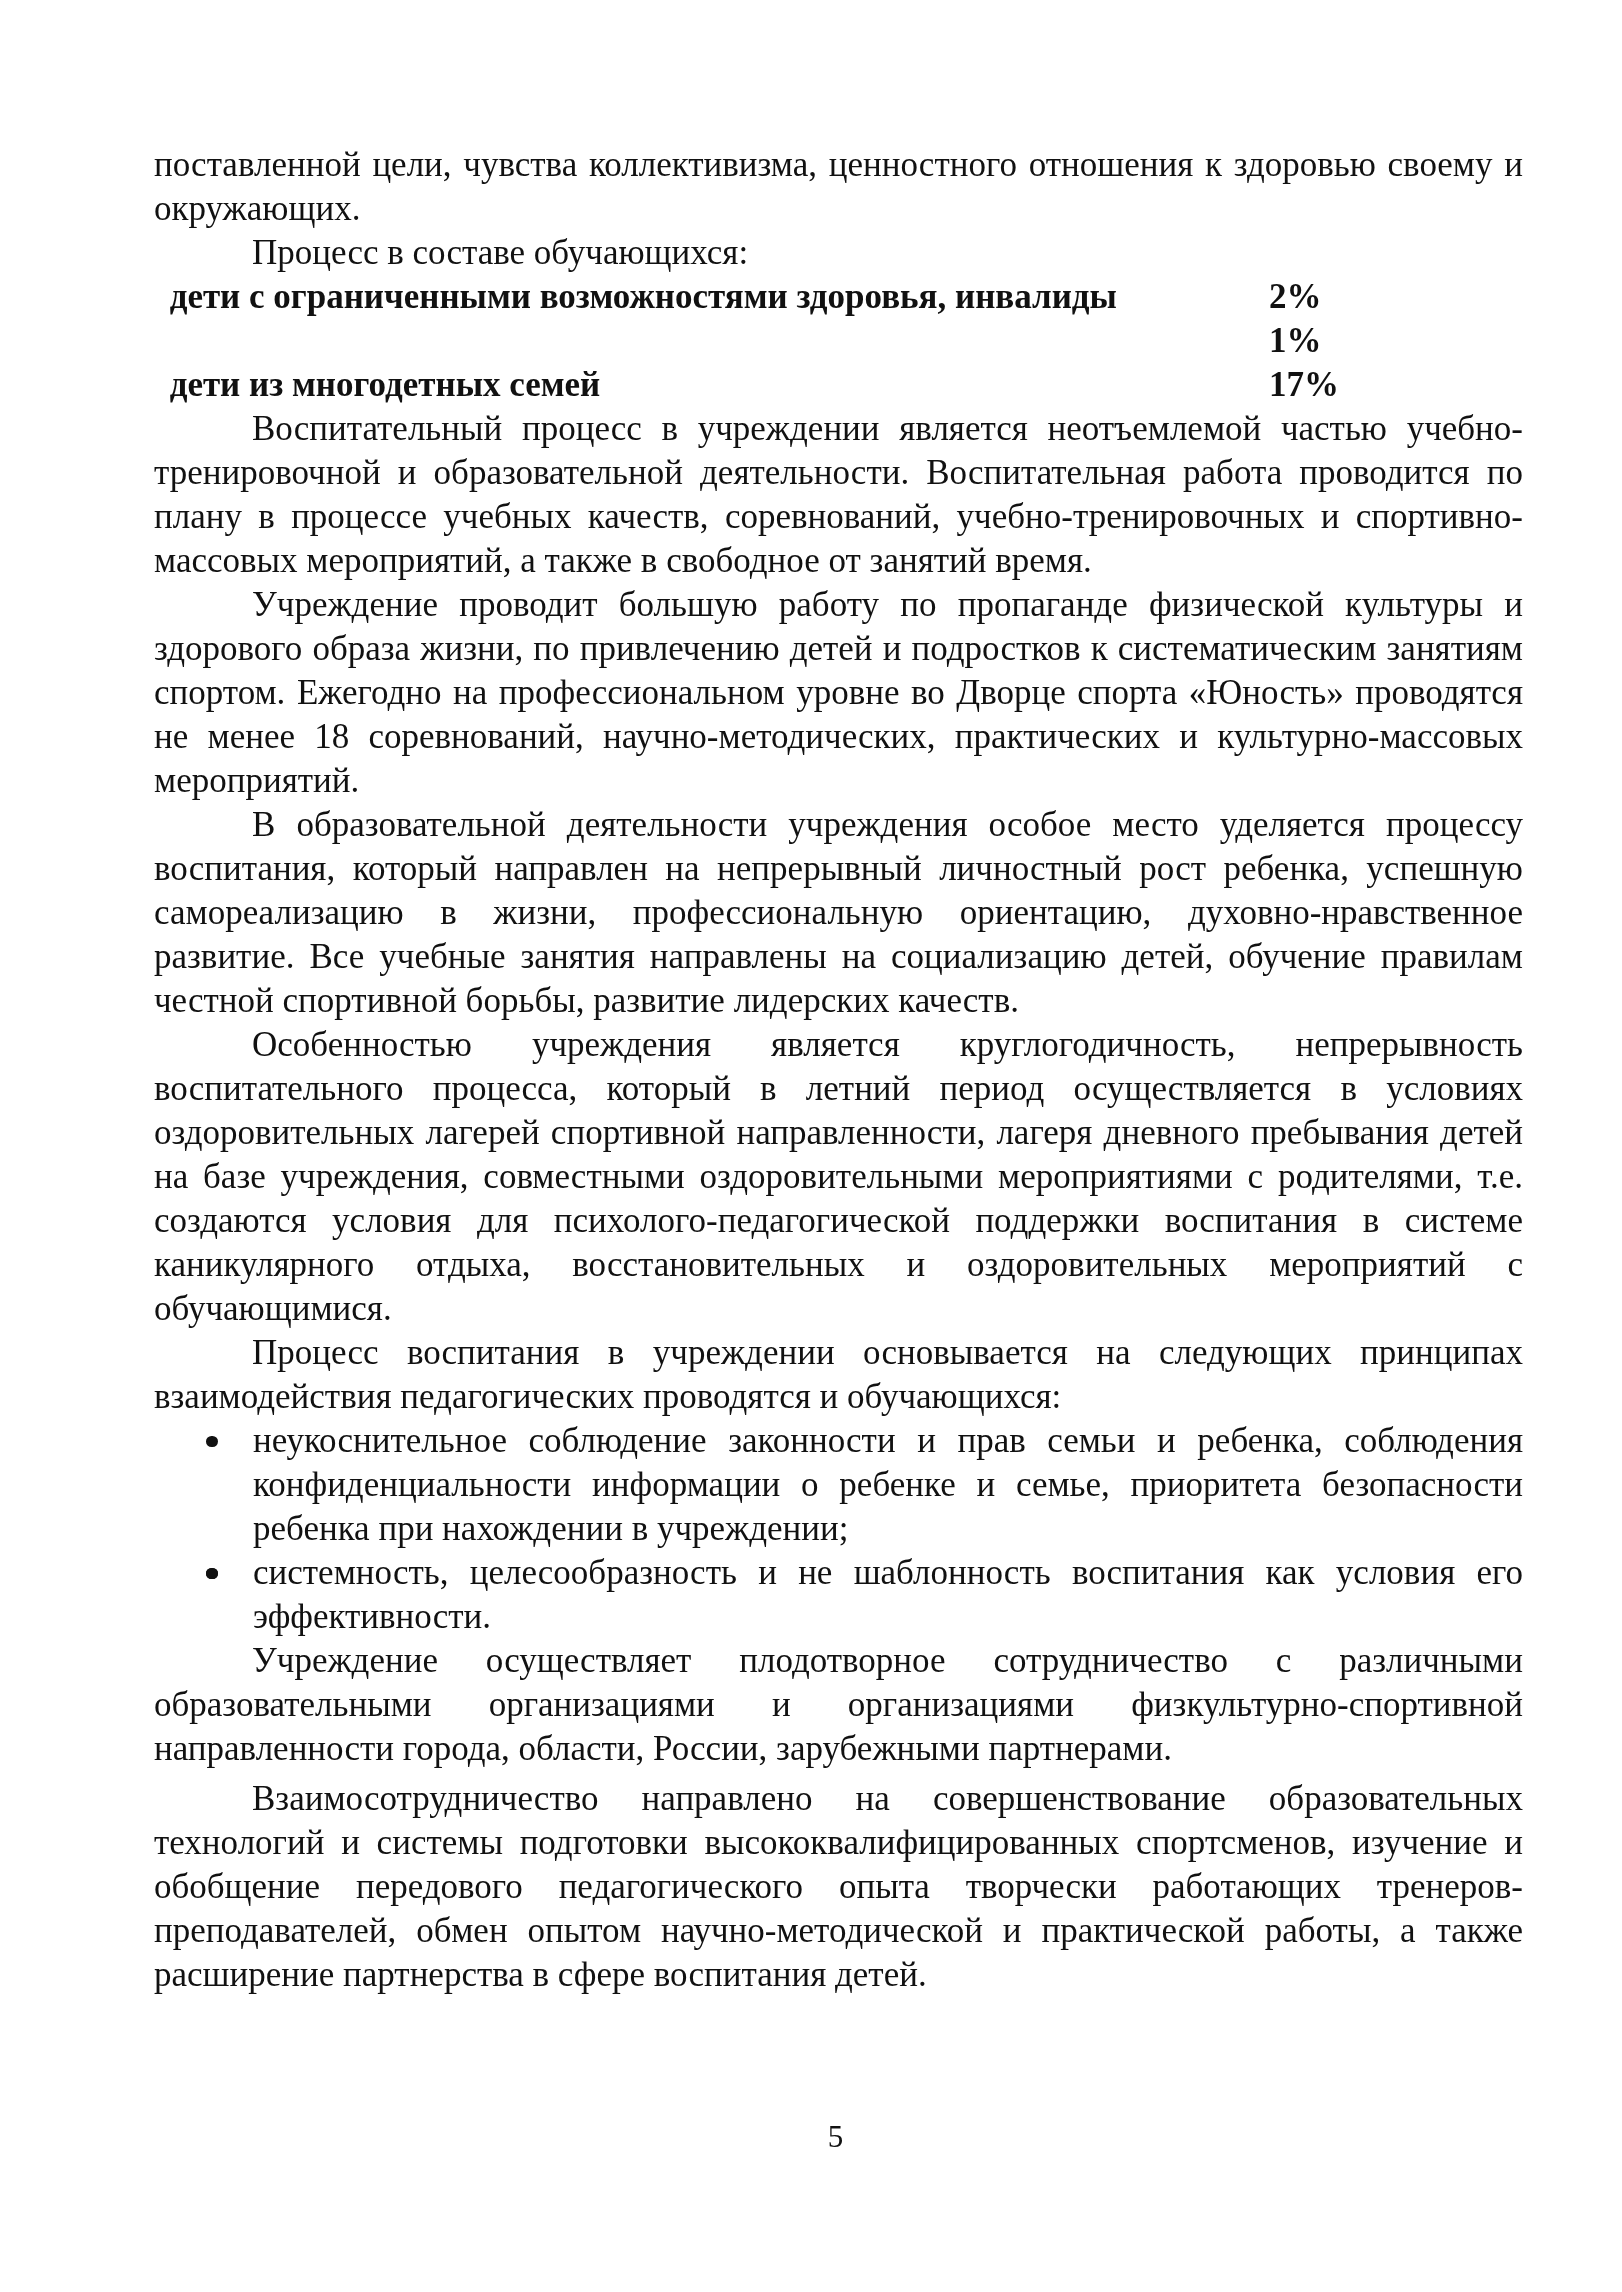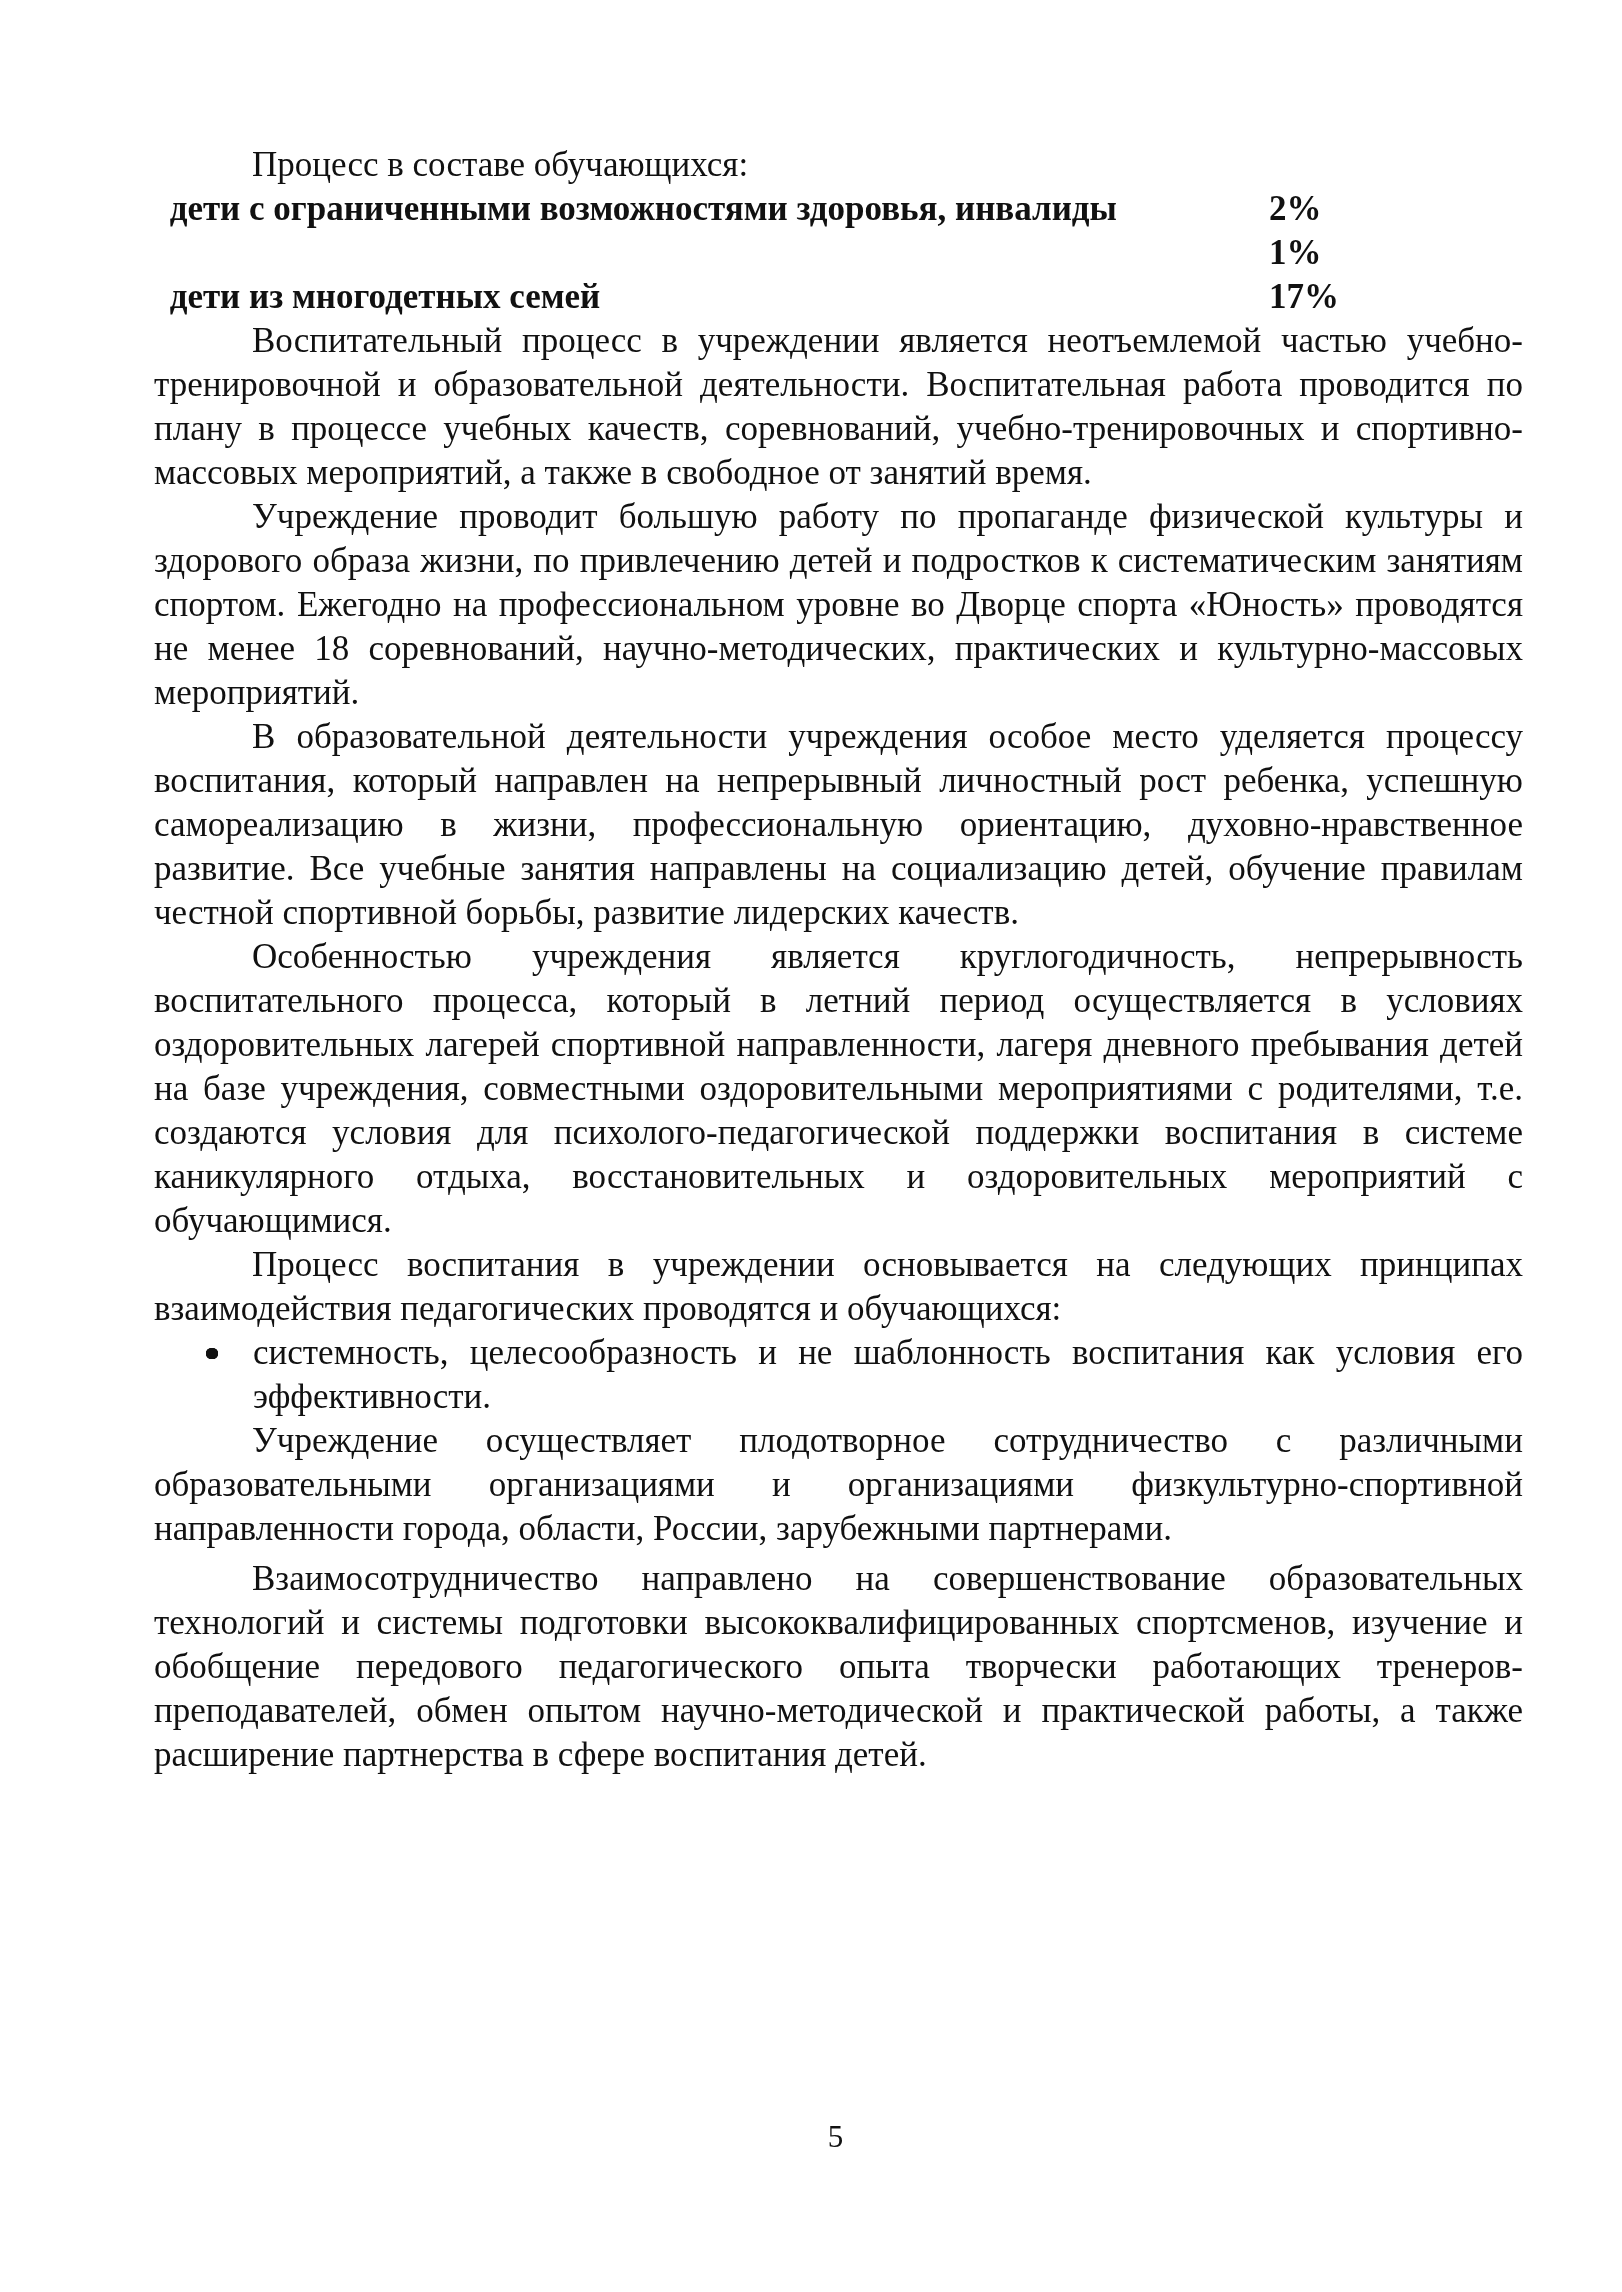--- a/index.html
+++ b/index.html
@@ -85,20 +85,21 @@
       line-height: 39px;
       padding-left: 49px;
       box-sizing: border-box;
     }
   </style>
 </head>
 <body>
 
 <div class="page">
 
+  <p class="p">поставленной цели, чувства коллективизма, ценностного отношения к здоровью своему и окружающих.</p>
 
   <p class="p indent">Процесс в составе обучающихся:</p>
 
   <ul class="stats">
     <li class="stat-row">
       <span class="stat-label">дети с ограниченными возможностями здоровья, инвалиды</span>
       <span class="stat-value">2%</span>
     </li>
     <li class="stat-row">
       <span class="stat-value">1%</span>
@@ -111,20 +112,21 @@
 
   <p class="p indent">Воспитательный процесс в учреждении является неотъемлемой частью учебно-тренировочной и образовательной деятельности. Воспитательная работа проводится по плану в процессе учебных качеств, соревнований, учебно-тренировочных и спортивно-массовых мероприятий, а также в свободное от занятий время.</p>
   <p class="p indent">Учреждение проводит большую работу по пропаганде физической культуры и здорового образа жизни, по привлечению детей и подростков к систематическим занятиям спортом. Ежегодно на профессиональном уровне во Дворце спорта «Юность» проводятся не менее 18 соревнований, научно-методических, практических и культурно-массовых мероприятий.</p>
   <p class="p indent">В образовательной деятельности учреждения особое место уделяется процессу воспитания, который направлен на непрерывный личностный рост ребенка, успешную самореализацию в жизни, профессиональную ориентацию, духовно-нравственное развитие. Все учебные занятия направлены на социализацию детей, обучение правилам честной спортивной борьбы, развитие лидерских качеств.</p>
   <p class="p indent">Особенностью учреждения является круглогодичность, непрерывность воспитательного процесса, который в летний период осуществляется в условиях оздоровительных лагерей спортивной направленности, лагеря дневного пребывания детей на базе учреждения, совместными оздоровительными мероприятиями с родителями, т.е. создаются условия для психолого-педагогической поддержки воспитания в системе каникулярного отдыха, восстановительных и оздоровительных мероприятий с обучающимися.</p>
   <p class="p indent">Процесс воспитания в учреждении основывается на следующих принципах взаимодействия педагогических проводятся и обучающихся:</p>
 
   <ul class="bullets">
     <li class="bullet-item">
       <span class="bullet-dot"></span>
+      <span>неукоснительное соблюдение законности и прав семьи и ребенка, соблюдения конфиденциальности информации о ребенке и семье, приоритета безопасности ребенка при нахождении в учреждении;</span>
     </li>
     <li class="bullet-item">
       <span class="bullet-dot"></span>
     </li>
     <li class="bullet-item">
       <span class="bullet-dot"></span>
       <span>системность, целесообразность и не шаблонность воспитания как условия его эффективности.</span>
     </li>
   </ul>
 

